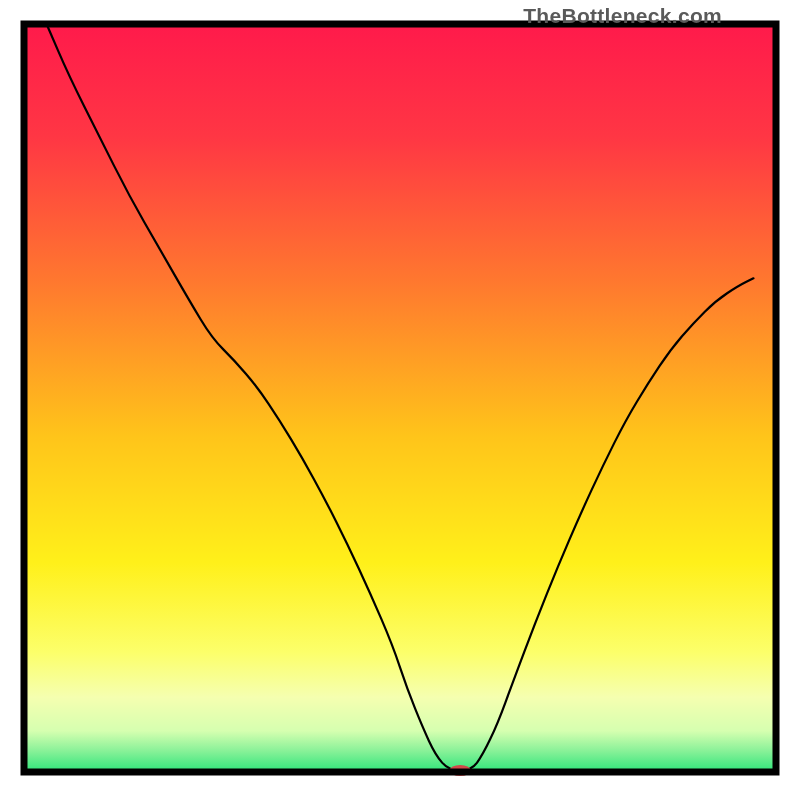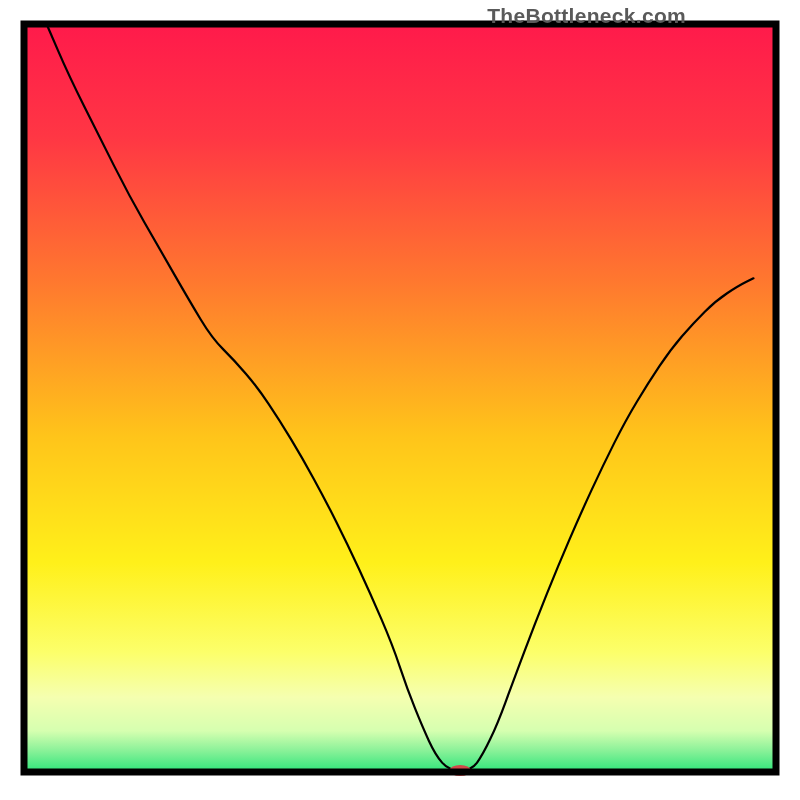--- a/index.html
+++ b/index.html
@@ -7,20 +7,21 @@
     padding: 0;
     width: 800px;
     height: 800px;
     background: #ffffff;
     font-family: Arial, Helvetica, sans-serif;
   }
   .wrap {
     position: relative;
     width: 696px;
     height: 800px;
+    padding-left: 36px;
   }
   .watermark {
     position: absolute;
     top: 4px;
     right: 10px;
     font-size: 21px;
     font-weight: bold;
     color: #5a5a5a;
     letter-spacing: 0.3px;
     z-index: 10;

